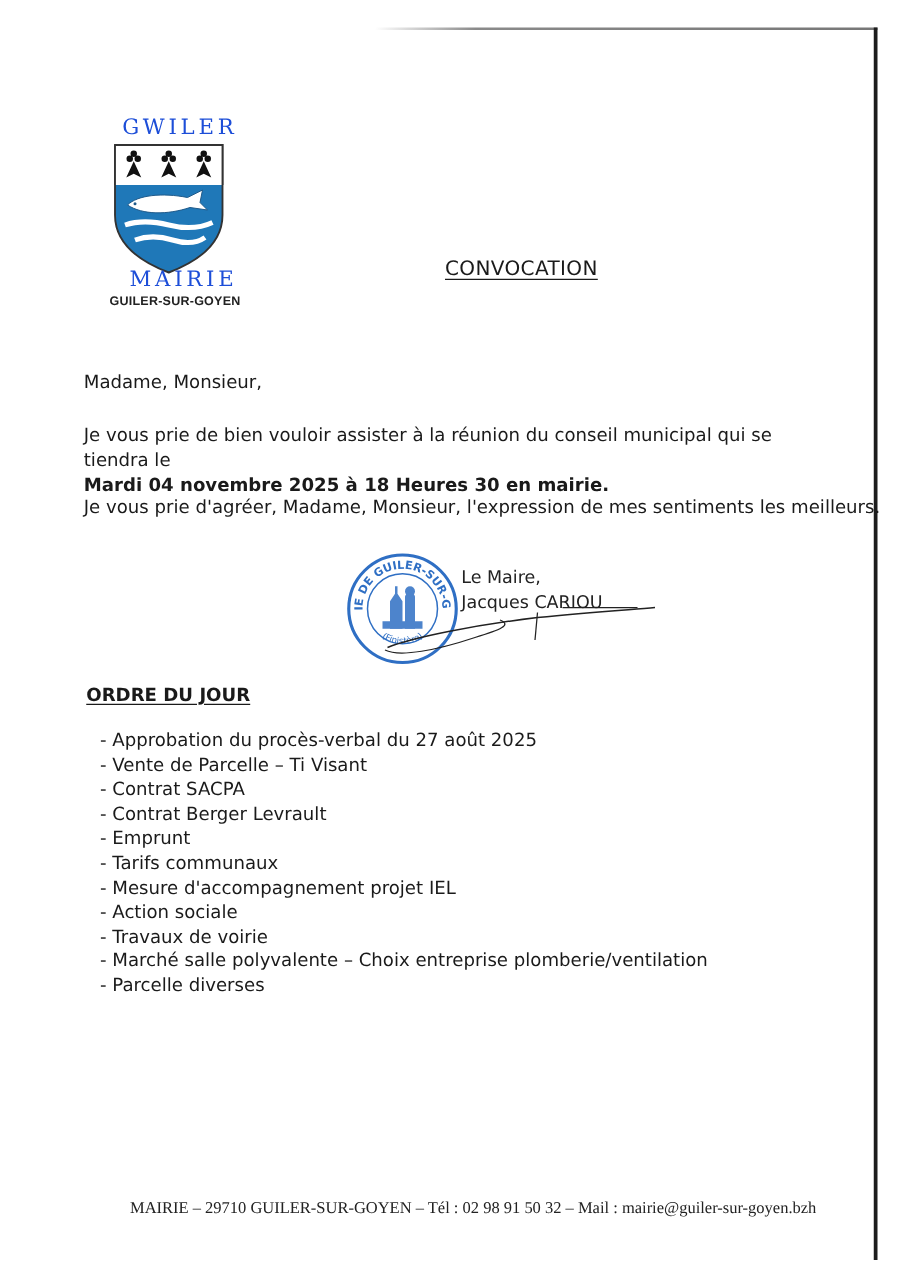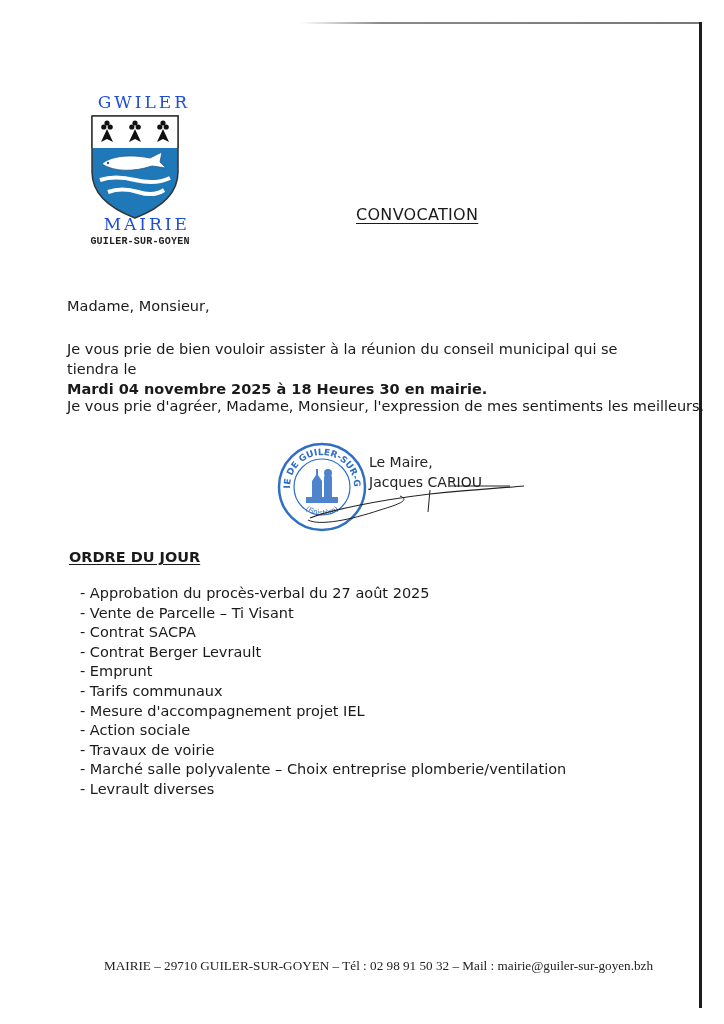--- a/index.html
+++ b/index.html
@@ -12,21 +12,21 @@
       background: linear-gradient(to right, rgba(120,120,120,0) 0%, #8a8a8a 20%, #777 100%); }
     .frame-right { position: absolute; left: 699px; top: 22px; width: 3px; height: 986px; background: #1c1c1c; }
 
     .logo { position: absolute; left: 80px; top: 92px; width: 120px; height: 160px; }
     .logo-ghost { position: absolute; left: 10px; width: 100px; text-align: right;
       font-family: "DejaVu Serif", serif; font-size: 17px; letter-spacing: 3px; color: #1d4ed8; }
     .logo-ghost.top { top: 0; }
     .logo-ghost.bottom { top: 122px; }
     .shield { position: absolute; left: 10px; top: 22px; width: 90px; height: 106px; }
     .logo-caption { position: absolute; left: 0; top: 144px; width: 120px; text-align: center;
-      font-family: Liberation Mono, monospace; font-weight: bold; font-size: 10px; color: #222; letter-spacing: 0.2px; }
+      font-family: Liberation Sans, sans-serif; font-weight: bold; font-size: 10px; color: #222; letter-spacing: 0.2px; }
 
     .date-line { position: absolute; left: 424px; top: 90px; font-size: 14.5px; color: #222; }
     .title { position: absolute; left: 356px; top: 205px; font-size: 16px; color: #1a1a1a;
       text-decoration: underline; text-underline-offset: 3px; letter-spacing: 0.3px; text-align: center; }
 
     .salutation { position: absolute; left: 67px; top: 298px; font-size: 14.5px; }
     .body-p1 { position: absolute; left: 67px; top: 339px; width: 590px; font-size: 14.5px; line-height: 20px; }
     .body-p1 .bold { font-weight: bold; display: block; }
     .body-p2 { position: absolute; left: 67px; top: 398px; font-size: 14.5px; }
 
@@ -130,17 +130,17 @@
     <li>Approbation du procès-verbal du 27 août 2025</li>
     <li>Vente de Parcelle – Ti Visant</li>
     <li>Contrat SACPA</li>
     <li>Contrat Berger Levrault</li>
     <li>Emprunt</li>
     <li>Tarifs communaux</li>
     <li>Mesure d'accompagnement projet IEL</li>
     <li>Action sociale</li>
     <li>Travaux de voirie</li>
     <li>Marché salle polyvalente – Choix entreprise plomberie/ventilation</li>
-    <li>Levrault diverses</li>
+    <li>Parcelle diverses</li>
   </ul>
 
   <div class="footer">MAIRIE – 29710 GUILER-SUR-GOYEN – Tél : 02 98 91 50 32 – Mail : mairie@guiler-sur-goyen.bzh</div>
 </div>
 
 </body></html>

